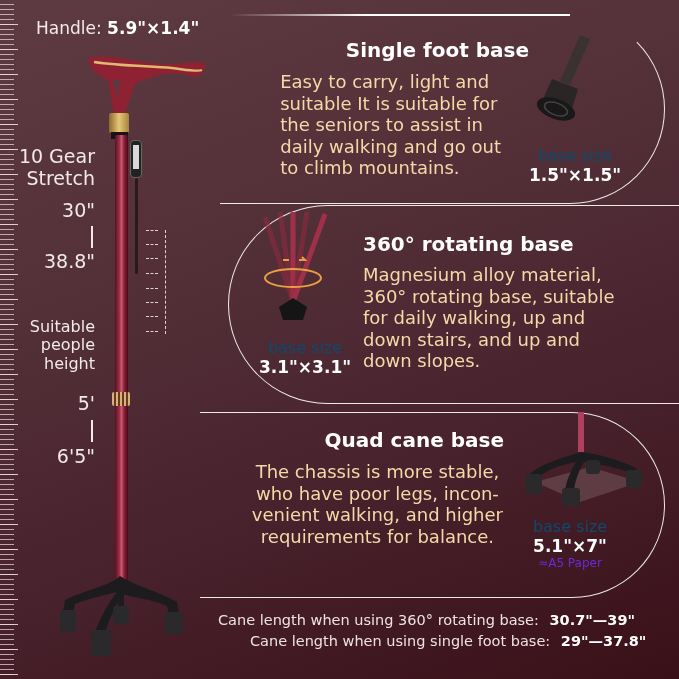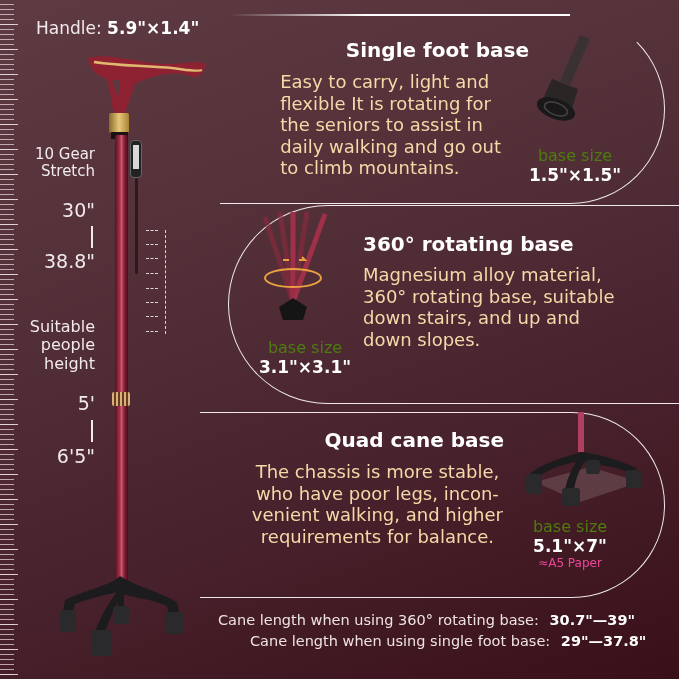--- a/index.html
+++ b/index.html
@@ -23,21 +23,21 @@
       rgba(235,215,220,0.9) 24px, rgba(235,215,220,0.9) 25px);
   }
   .abs { position: absolute; }
 
   
   .handle-label { left: 36px; top: 18px; font-size: 17px; color: #f2eaea; white-space: nowrap; }
   .handle-label b { font-weight: bold; color: #fff; }
 
   
   .left-label { right: 584px; text-align: right; color: #f1e9ea; white-space: nowrap; line-height: 1.15; }
-  .gear { top: 146px; font-size: 15px; }
+  .gear { top: 146px; font-size: 19px; }
   .stretch-min { top: 200px; font-size: 19px; }
   .stretch-bar { top: 226px; width: 2px; height: 22px; background: #f1e9ea; right: 586px; }
   .stretch-max { top: 251px; font-size: 19px; }
   .suitable { top: 318px; font-size: 16px; }
   .h-min { top: 393px; font-size: 19px; }
   .h-bar { top: 420px; width: 2px; height: 22px; background: #f1e9ea; right: 586px; }
   .h-max { top: 446px; font-size: 19px; }
 
   
   .shaft {
@@ -80,23 +80,23 @@
   }
   .cap-right { border-left: none; border-radius: 0 110px 110px 0; }
   .cap-left { border-right: none; border-radius: 110px 0 0 110px; }
   .cap1 { left: 220px; top: 14px; width: 445px; height: 190px; border-top-color: rgba(255,255,255,0.0);}
   .cap1-line { left: 230px; top: 14px; width: 340px; height: 1.5px; background: linear-gradient(to right, rgba(255,255,255,0), #fff 40%); }
   .cap2 { left: 228px; top: 205px; width: 451px; height: 199px; border-top-color: rgba(255,255,255,0.9); border-bottom-color: rgba(255,255,255,0.9); }
   .cap3 { left: 200px; top: 412px; width: 465px; height: 186px; }
 
   .feat-title { font-weight: bold; font-size: 20px; color: #fff; white-space: nowrap; }
   .feat-body { font-size: 18px; color: #f5d9a8; line-height: 1.2; white-space: nowrap; }
-  .size-lbl { font-size: 16px; color: #4d7c0f; text-align: center; line-height: 1.2; white-space: nowrap; }
+  .size-lbl { font-size: 16px; color: #0c4a6e; text-align: center; line-height: 1.2; white-space: nowrap; }
   .size-val { font-size: 17px; font-weight: bold; color: #fff; text-align: center; white-space: nowrap; }
-  .size-note { font-size: 12px; color: #ec4899; text-align: center; white-space: nowrap; }
+  .size-note { font-size: 12px; color: #6d28d9; text-align: center; white-space: nowrap; }
 
   .t1 { right: 150px; top: 38px; text-align: left; }
   .b1 { right: 178px; top: 64px; text-align: left; margin-top: 7px; }
   .s1 { left: 520px; top: 146px; width: 110px; }
 
   .t2 { left: 363px; top: 232px; }
   .b2 { left: 363px; top: 264px; }
   .s2 { left: 250px; top: 338px; width: 110px; }
 
   .t3 { right: 175px; top: 428px; text-align: left; }
@@ -174,21 +174,21 @@
 </svg>
 
 <div class="capsule cap-right cap1"></div>
 <div class="abs cap1-line"></div>
 <div class="capsule cap-left cap2"></div>
 <div class="capsule cap-right cap3"></div>
 
 <div class="abs feat-title t1">Single foot base</div>
 <div class="abs feat-body b1">
   <div>Easy to carry, light and</div>
-  <div>flexible It is rotating for</div>
+  <div>suitable It is suitable for</div>
   <div>the seniors to assist in</div>
   <div>daily walking and go out</div>
   <div>to climb mountains.</div>
 </div>
 <svg class="abs foot-tip" viewBox="0 0 70 100">
   <path d="M50 0 L60 4 L40 50 L30 46 Z" fill="#3a3232"></path>
   <path d="M22 44 L48 54 L42 74 L12 66 Z" fill="#2a2626"></path>
   <ellipse cx="26" cy="74" rx="20" ry="10" transform="rotate(20 26 74)" fill="#1a1818"></ellipse>
   <ellipse cx="26" cy="74" rx="12" ry="6" transform="rotate(20 26 74)" fill="none" stroke="#444" stroke-width="1.5"></ellipse>
 </svg>
@@ -205,20 +205,21 @@
   <line x1="48" y1="90" x2="80" y2="2" stroke="#a0304a" stroke-width="5"></line>
   <ellipse cx="48" cy="66" rx="28" ry="9" fill="none" stroke="#e8a040" stroke-width="2"></ellipse>
   <path d="M38 48 L44 48" stroke="#e8a040" stroke-width="2"></path>
   <path d="M54 48 L60 48 L57 45" stroke="#e8a040" stroke-width="2" fill="none"></path>
   <path d="M34 95 L48 86 L62 95 L58 108 L38 108 Z" fill="#151515"></path>
 </svg>
 <div class="abs feat-title t2">360° rotating base</div>
 <div class="abs feat-body b2">
   <div>Magnesium alloy material,</div>
   <div>360° rotating base, suitable</div>
+  <div>for daily walking, up and</div>
   <div>down stairs, and up and</div>
   <div>down slopes.</div>
 </div>
 <div class="abs s2">
   <div class="size-lbl">base size</div>
   <div class="size-val">3.1"×3.1"</div>
 </div>
 
 <div class="abs feat-title t3">Quad cane base</div>
 <div class="abs feat-body b3">

